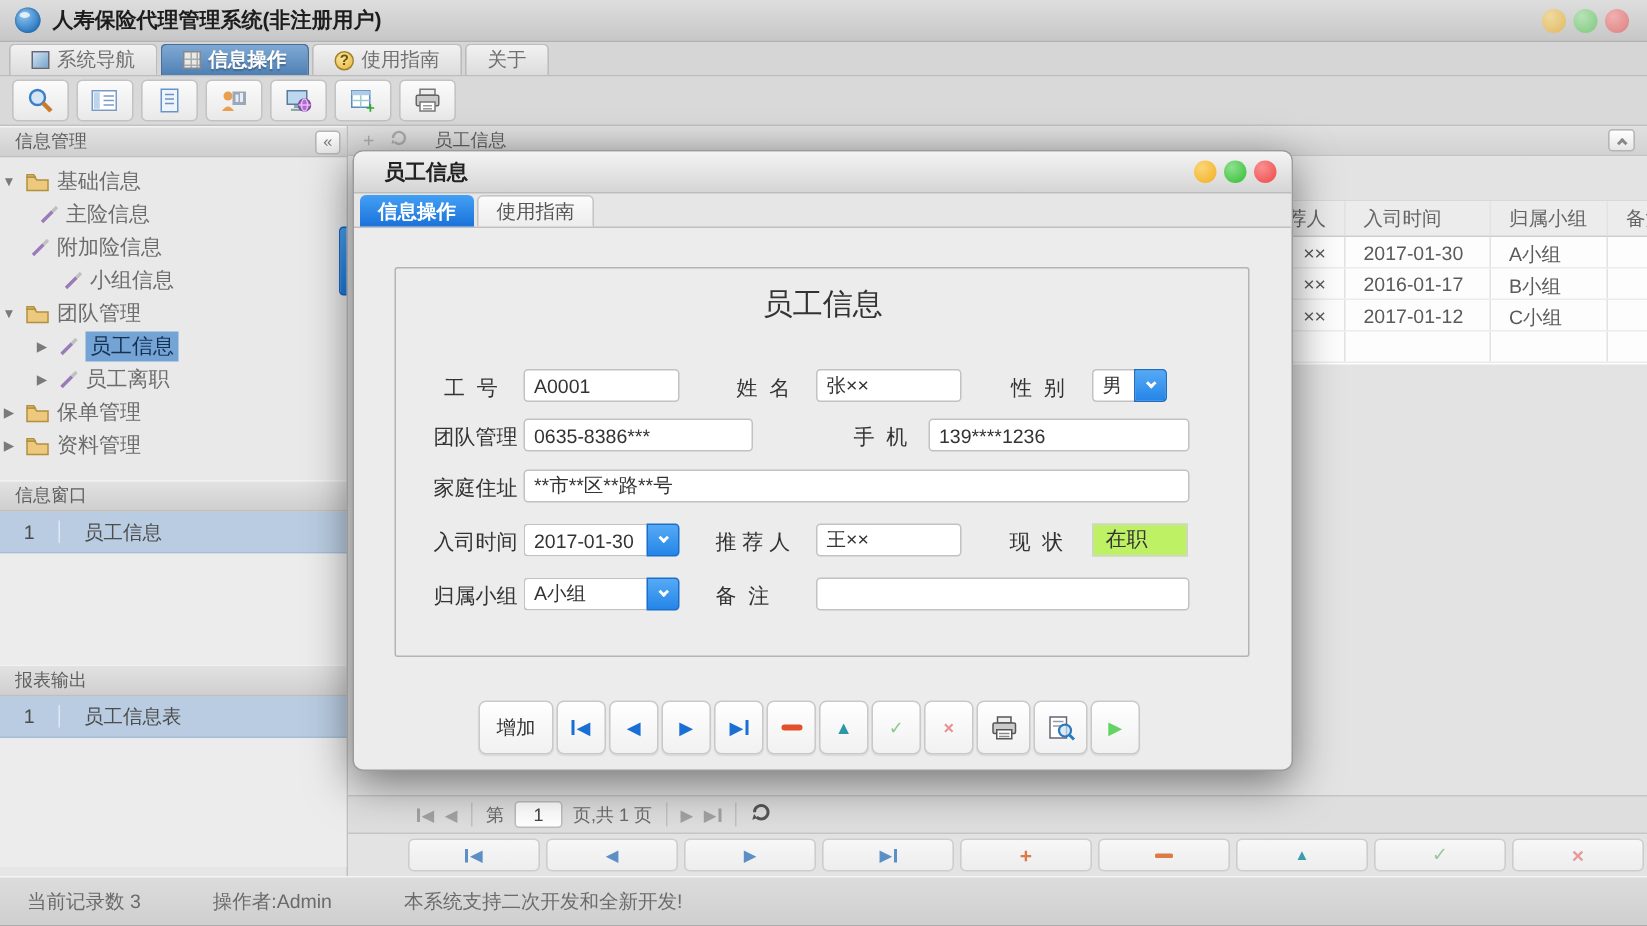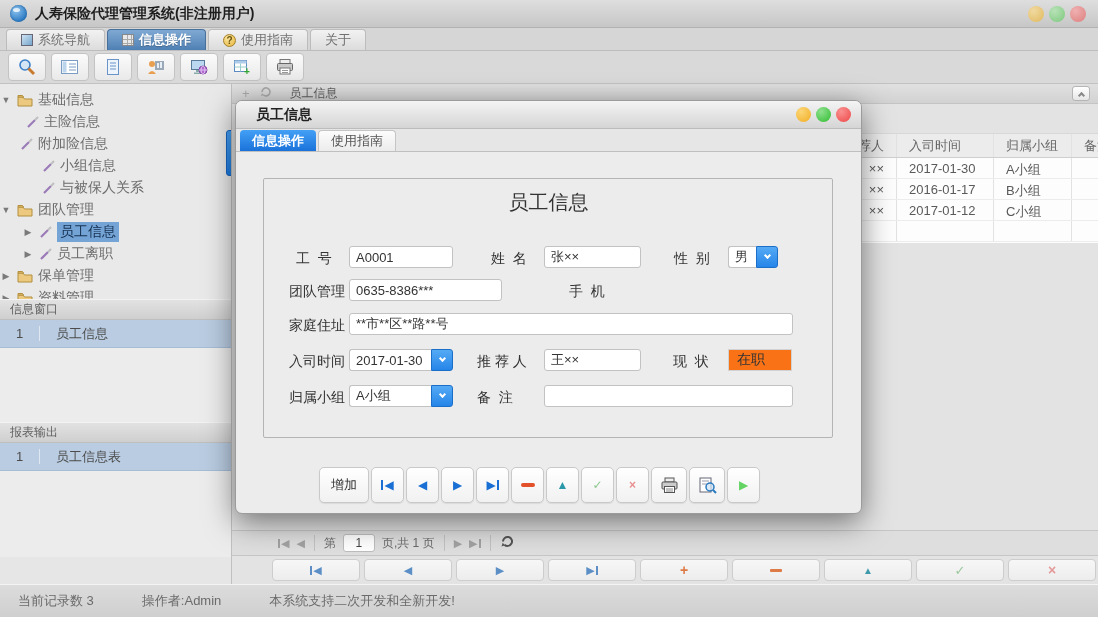--- a/index.html
+++ b/index.html
@@ -98,21 +98,21 @@
   .dtab.active{background:linear-gradient(#43a0f5,#1a72da);color:#fff;font-weight:bold;}
   .dtab.idle{background:linear-gradient(#fcfcfc,#ececec);border:1px solid #c5c5c5;border-bottom:none;color:#555;}
   .fieldset{position:absolute;left:27px;top:77px;width:570px;height:260px;border:1px solid #b4b4b4;border-radius:2px;background:#ececec;}
   .form-title{position:absolute;left:0;top:88px;width:100%;text-align:center;font-size:20px;color:#333;}
   .lbl{position:absolute;font-size:14px;color:#333;white-space:pre;}
   .inp{position:absolute;height:22px;border:1px solid #c2c2c2;border-radius:3px;background:#fff;font-size:13px;color:#333;padding:0 6px;font-family:"Liberation Sans","DejaVu Sans",sans-serif;}
   .combo{position:absolute;height:22px;display:flex;}
   .combo .ctext{flex:1;border:1px solid #c2c2c2;border-right:none;border-radius:3px 0 0 3px;background:#fff;font-size:13px;color:#333;display:flex;align-items:center;padding-left:6px;}
   .combo .cbtn{width:22px;border-radius:0 3px 3px 0;background:linear-gradient(#55aaf5,#2585e8);border:1px solid #1b6fc9;display:flex;align-items:center;justify-content:center;}
   .chev-dn{width:5px;height:5px;border-right:2px solid #fff;border-bottom:2px solid #fff;transform:rotate(45deg);margin-top:-3px;}
-  .ro-field{position:absolute;height:22px;background:#f97316;border:1px solid #d2d2d2;font-size:14px;color:#333;display:flex;align-items:center;padding-left:8px;}
+  .ro-field{position:absolute;height:22px;background:#bef264;border:1px solid #d2d2d2;font-size:14px;color:#333;display:flex;align-items:center;padding-left:8px;}
   .dlg-btnbar{position:absolute;left:0;top:366px;width:100%;display:flex;align-items:center;gap:2px;padding-left:83px;}
   .dbtn{height:36px;border:1px solid #c9c9c9;border-radius:5px;background:linear-gradient(#fff,#f1f1f1);display:flex;align-items:center;justify-content:center;box-shadow:0 1px 1px rgba(0,0,0,.08);}
   .dbtn.txt{width:50px;font-size:13px;color:#333;}
   .dbtn.ico{width:33px;font-size:12px;}
   .nav-blue{color:#1a6fd4;display:flex;align-items:center;gap:1px;}
   .nbar{width:2px;height:10px;background:#1a6fd4;}
   .dminus{width:14px;height:4px;background:#e2512a;border-radius:2px;}
   .dtri{color:#2a98a8;font-size:11px;}
   .dcheck{color:#8cc88c;font-size:15px;font-weight:bold;}
   .dx{color:#e89090;font-size:16px;font-weight:bold;}
@@ -208,20 +208,24 @@
           <rect x="5" y="1.5" width="10" height="4" fill="#eee" stroke="#777"></rect>
           <rect x="2.5" y="5.5" width="15" height="7" rx="1" fill="#c9c9c9" stroke="#666"></rect>
           <rect x="5" y="10" width="10" height="6" fill="#fff" stroke="#777"></rect>
           <line x1="7" y1="12.5" x2="13" y2="12.5" stroke="#999"></line>
           <line x1="7" y1="14.5" x2="13" y2="14.5" stroke="#999"></line>
         </svg>
     </div>
   </div>
 
   <div class="abs sidebar">
+    <div class="panel-hd">
+      <span>信息管理</span>
+      <div class="collapse-btn">«</div>
+    </div>
     <div class="tree">
       <div class="titem">
         <span class="exp">▼</span>
         <svg width="16" height="13">
             <path d="M1 3 h5 l1.5 2 H15 v7 H1 z" fill="#ecc97e" stroke="#b2903e"></path>
             <path d="M1 3 v-1.5 h4.5 l1 1.5 z" fill="#ecc97e" stroke="#b2903e"></path>
           </svg>
         <span>基础信息</span>
       </div>
       <div class="titem" style="padding-left:26px">
@@ -237,27 +241,20 @@
             <line x1="9" y1="4" x2="12" y2="1" stroke="#c0c0c0" stroke-width="2.2"></line>
           </svg>
         <span>附加险信息</span>
       </div>
       <div class="titem" style="padding-left:42px">
         <svg width="13" height="13">
             <line x1="2" y1="11" x2="9" y2="4" stroke="#9a7ab8" stroke-width="2.2"></line>
             <line x1="9" y1="4" x2="12" y2="1" stroke="#c0c0c0" stroke-width="2.2"></line>
           </svg>
         <span>小组信息</span>
-      </div>
-      <div class="titem" style="padding-left:42px">
-        <svg width="13" height="13">
-            <line x1="2" y1="11" x2="9" y2="4" stroke="#9a7ab8" stroke-width="2.2"></line>
-            <line x1="9" y1="4" x2="12" y2="1" stroke="#c0c0c0" stroke-width="2.2"></line>
-          </svg>
-        <span>与被保人关系</span>
       </div>
       <div class="titem">
         <span class="exp">▼</span>
         <svg width="16" height="13">
             <path d="M1 3 h5 l1.5 2 H15 v7 H1 z" fill="#ecc97e" stroke="#b2903e"></path>
             <path d="M1 3 v-1.5 h4.5 l1 1.5 z" fill="#ecc97e" stroke="#b2903e"></path>
           </svg>
         <span>团队管理</span>
       </div>
       <div class="titem" style="padding-left:22px">
@@ -431,20 +428,21 @@
     <div class="combo" style="left:492px;top:145px;width:50px">
       <span class="ctext">男</span>
       <span class="cbtn">
           <span class="chev-dn"></span>
         </span>
     </div>
 
     <span class="lbl" style="left:53px;top:182px">团队管理</span>
     <input class="inp" style="left: 113px; top: 178px; width: 153px;" value="0635-8386***">
     <span class="lbl" style="left:333px;top:182px">手  机</span>
+    <input class="inp" style="left: 383px; top: 178px; width: 174px;" value="139****1236">
 
     <span class="lbl" style="left:53px;top:216px">家庭住址</span>
     <input class="inp" style="left: 113px; top: 212px; width: 444px;" value="**市**区**路**号">
 
     <span class="lbl" style="left:53px;top:252px">入司时间</span>
     <div class="combo" style="left:113px;top:248px;width:104px">
       <span class="ctext">2017-01-30</span>
       <span class="cbtn">
           <span class="chev-dn"></span>
         </span>

